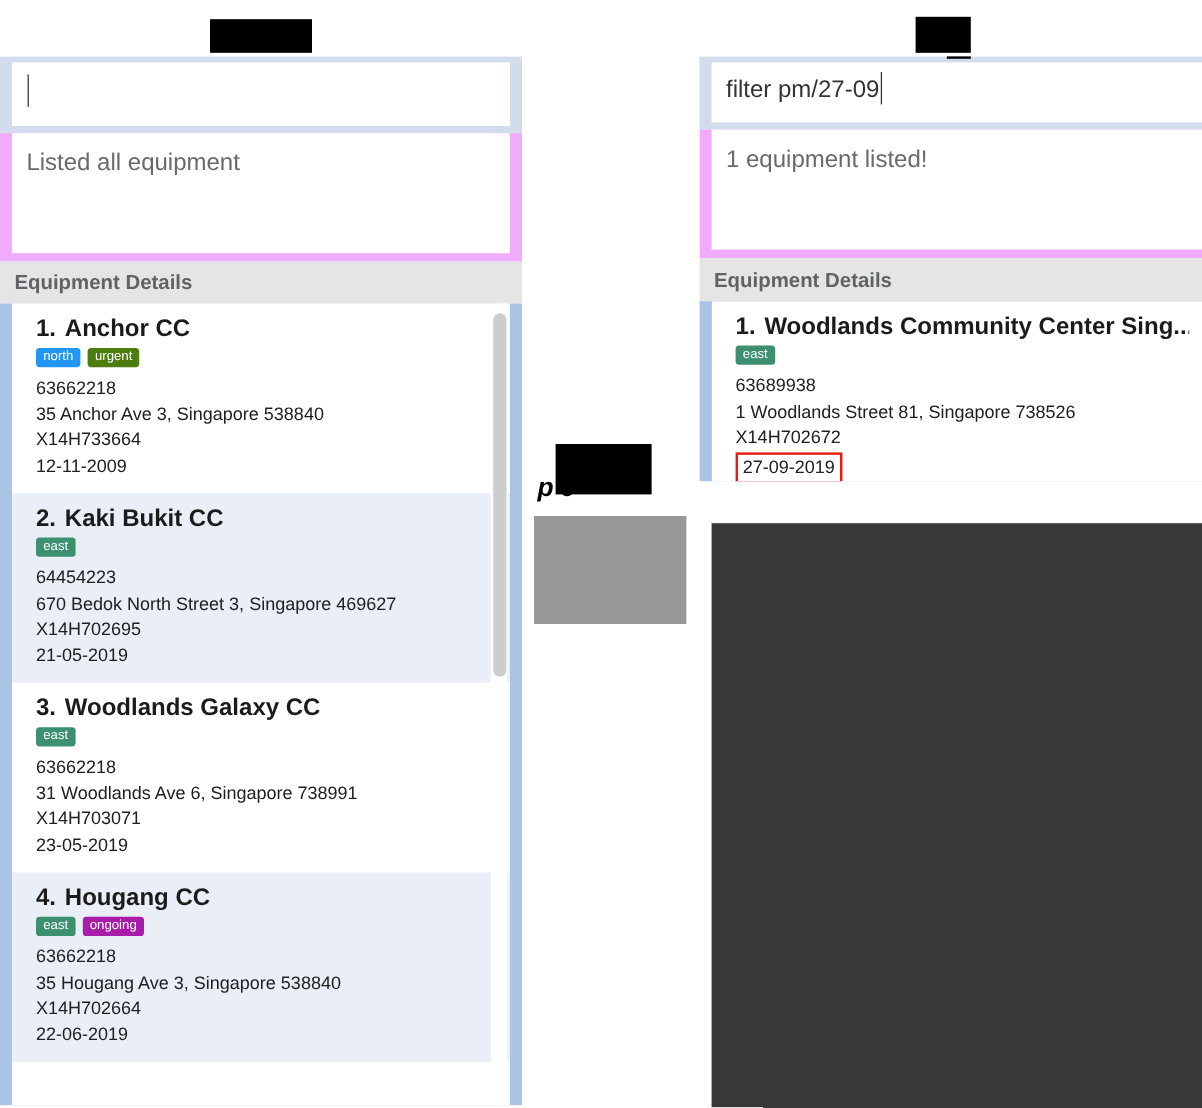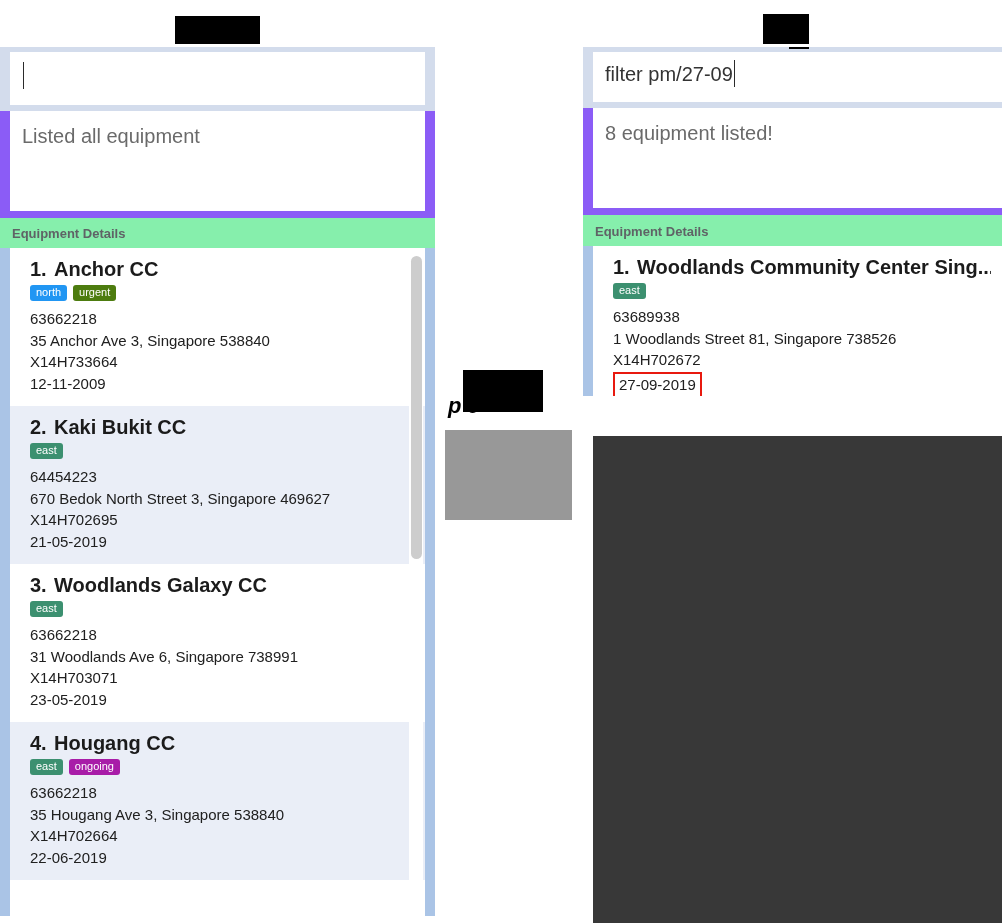--- a/index.html
+++ b/index.html
@@ -56,37 +56,37 @@
   }
   .cmd-box .caret {
     display: inline-block;
     width: 1px;
     height: 27px;
     background: #2b2b2b;
     vertical-align: -6px;
     margin-left: 1px;
   }
   .result-area {
-    background: #8b5cf6;
+    background: #f0abfc;
     padding: 0 10px 7px 10px;
   }
   .result-box {
     background: #ffffff;
     height: 100px;
     padding: 14px 12px 0 12px;
     box-sizing: border-box;
     font-size: 20px;
     color: #6a6a6a;
     overflow: hidden;
   }
 
   .details-header {
-    background: #86efac;
+    background: #e5e5e5;
     padding: 8px 12px 7px 12px;
-    font-size: 13px;
+    font-size: 17px;
     font-weight: bold;
     color: #5f6366;
   }
 
   .list-wrap {
     background: #aac4e6;
     padding: 0 10px 0 10px;
     position: relative;
   }
   .list-inner {
@@ -270,21 +270,21 @@
     </div>
 
     <div class="cmd-area">
       <div class="cmd-box">
         <span>filter pm/27-09</span><span class="caret"></span>
       </div>
     </div>
 
     <div class="result-area">
       <div class="result-box">
-        <span>8 equipment listed!</span>
+        <span>1 equipment listed!</span>
       </div>
     </div>
 
     <div class="details-header">
       <span>Equipment Details</span>
     </div>
 
     <div class="list-wrap" style="height:150px;">
       <div class="list-inner" id="right-list" style="height:150px;">
           <div class="eq-item">

